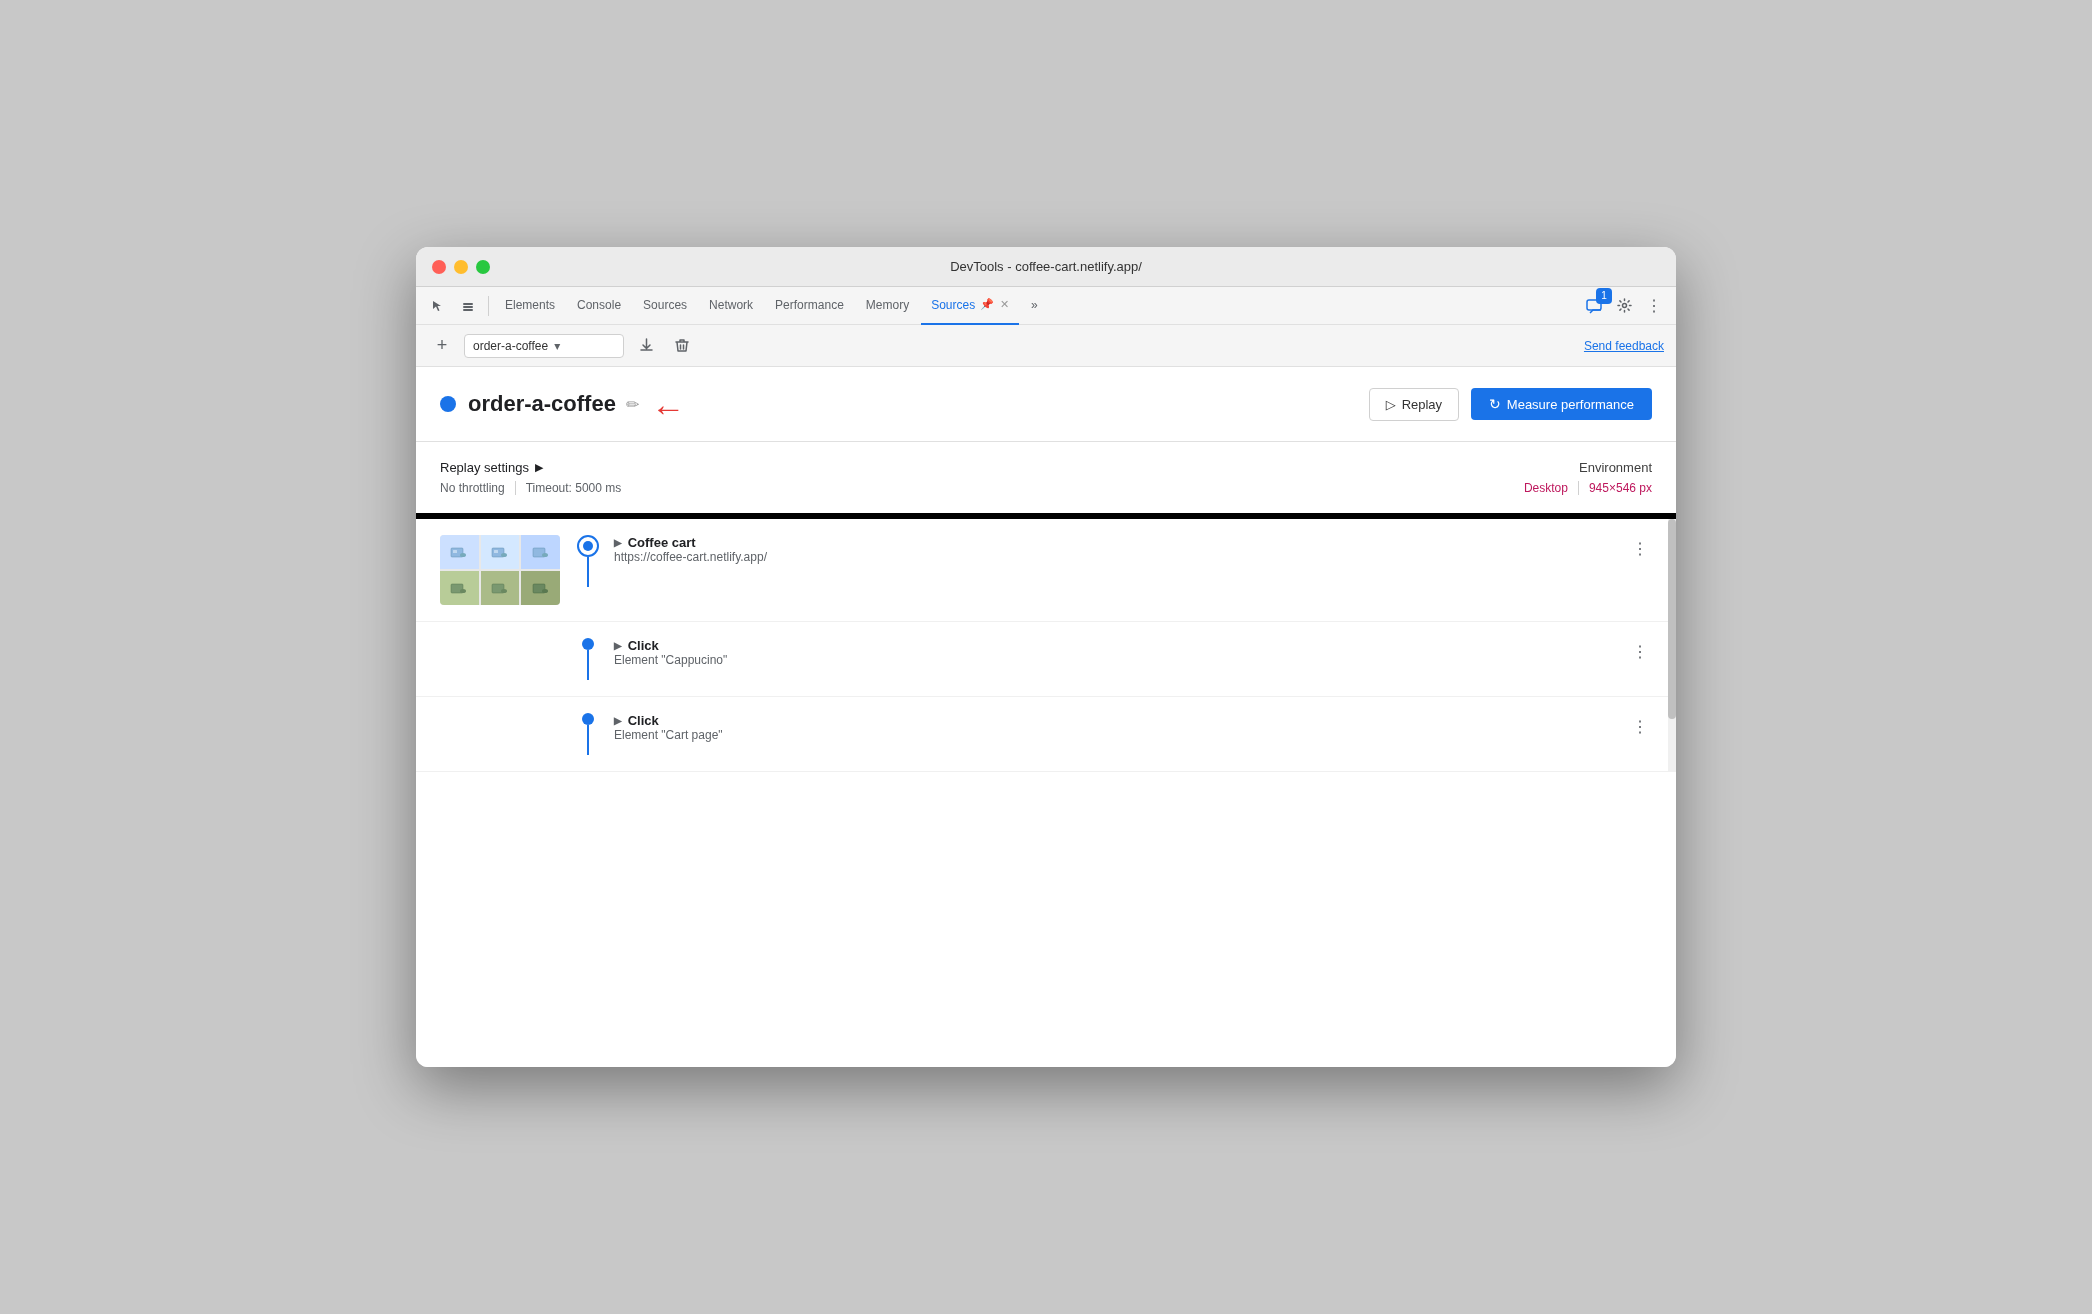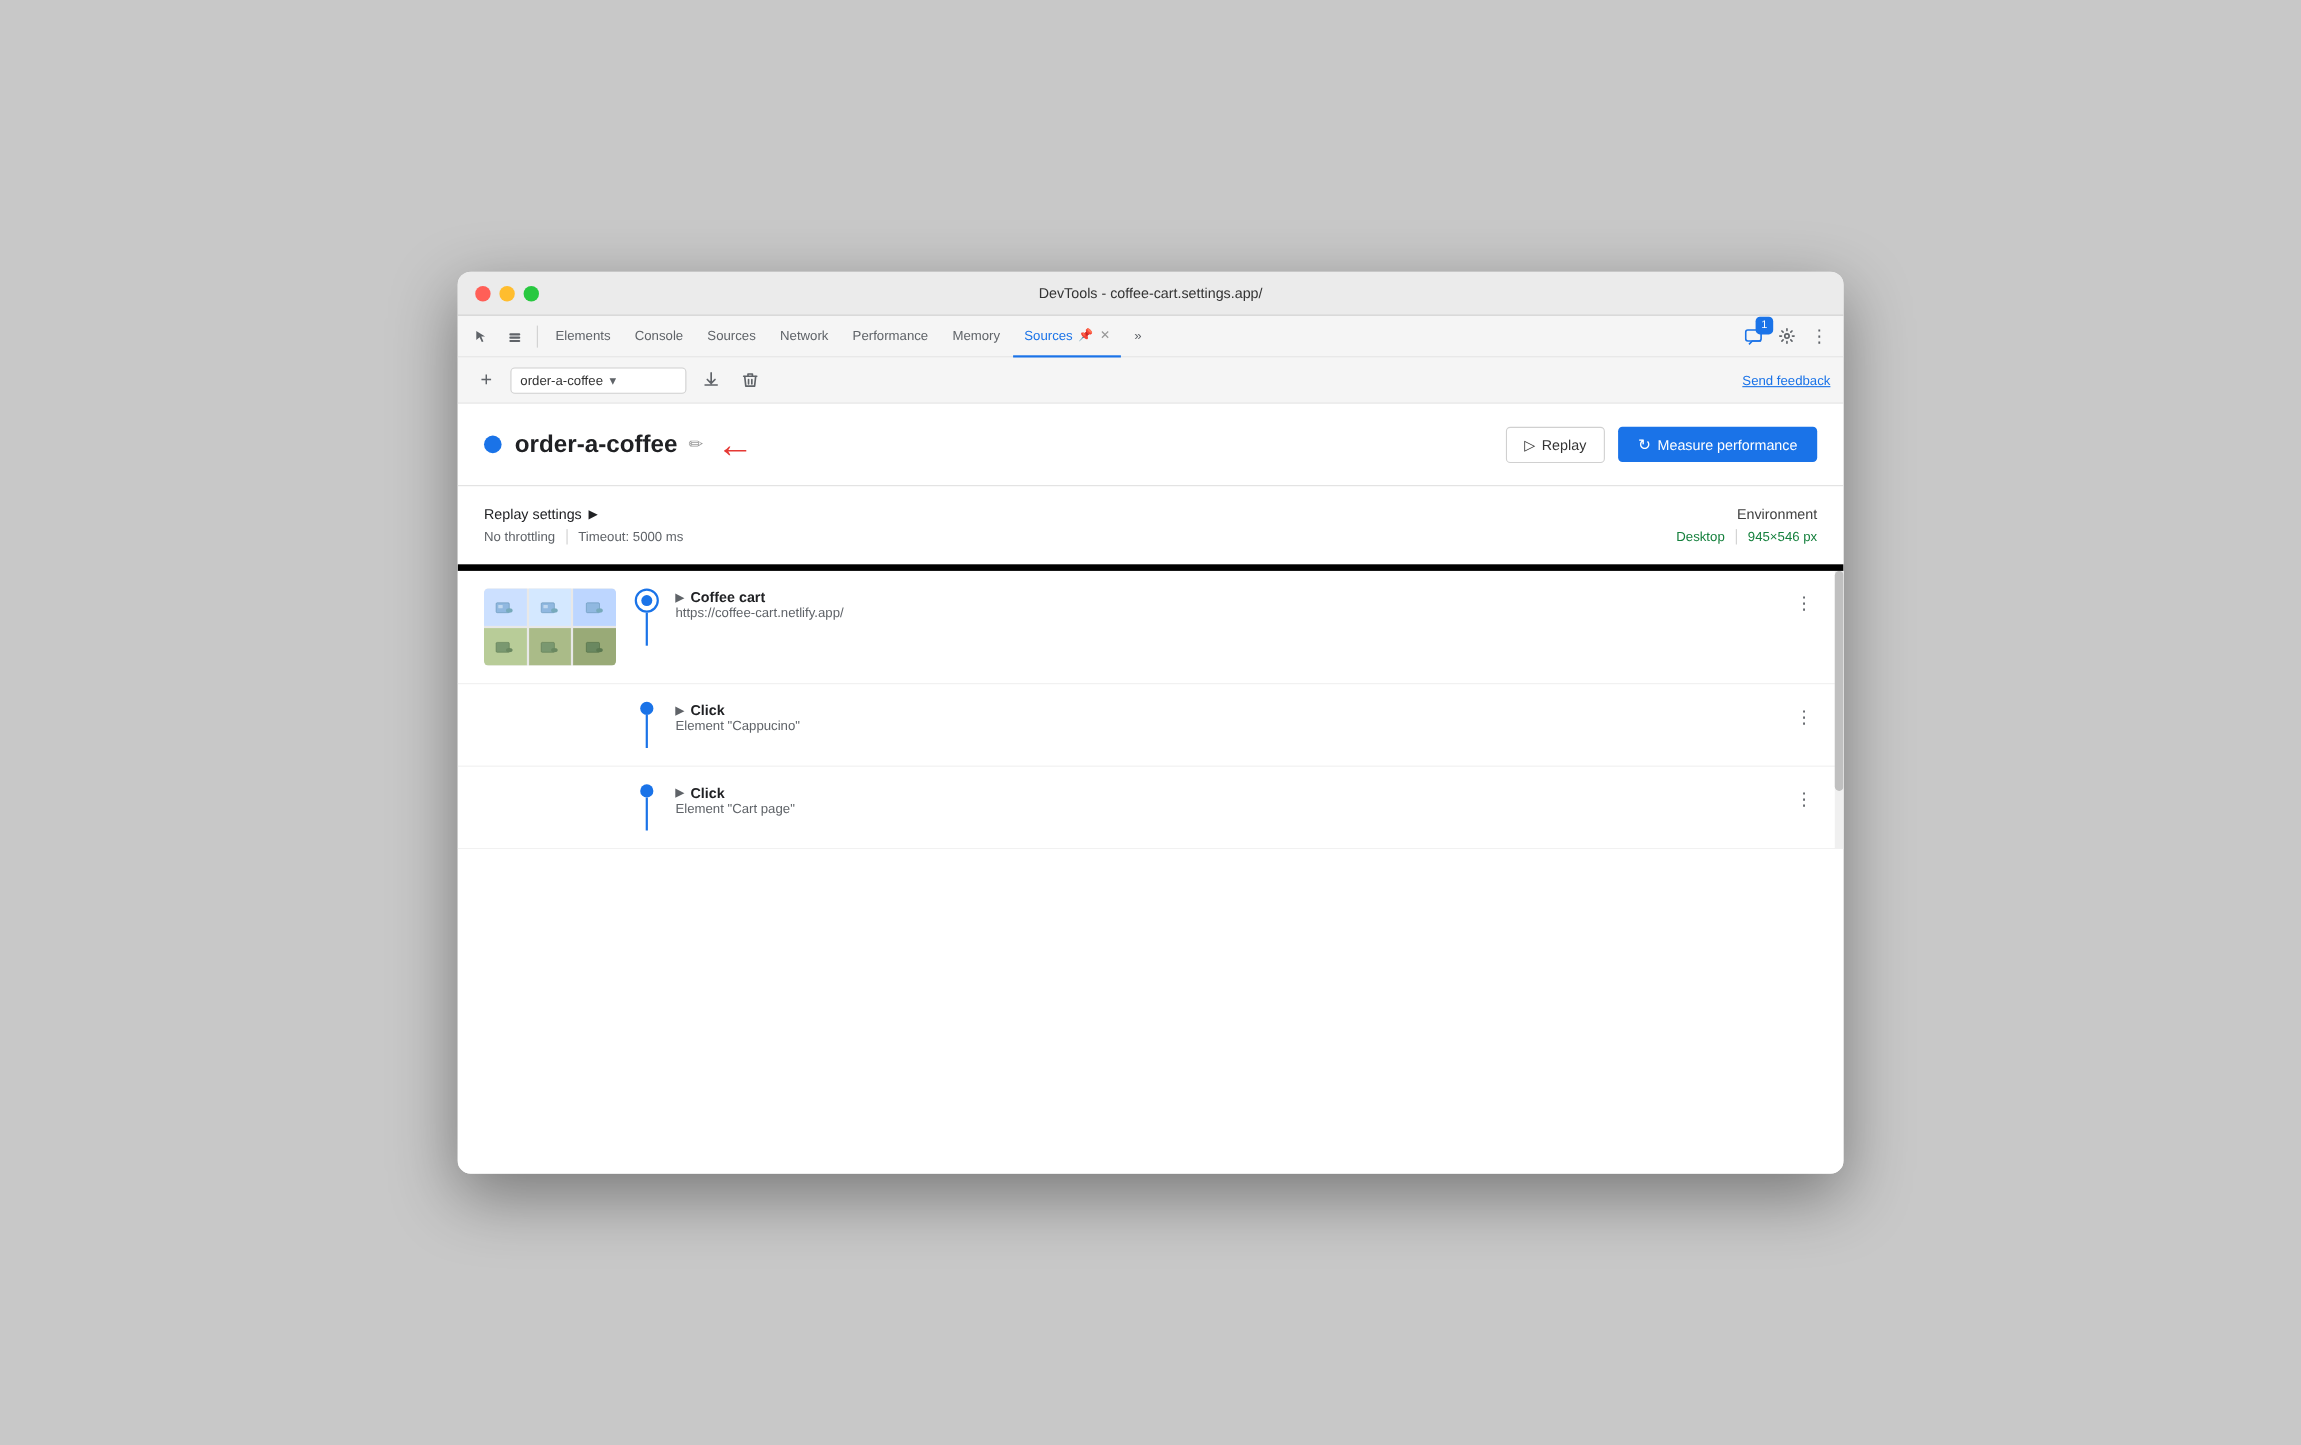--- a/index.html
+++ b/index.html
@@ -248,21 +248,21 @@
       text-align: right;
     }
     .env-title {
       font-size: 13px;
       font-weight: 500;
       color: #404040;
       margin-bottom: 6px;
     }
     .env-subtitle {
       font-size: 12px;
-      color: #15803d;
+      color: #be185d;
       display: flex;
       align-items: center;
       gap: 0;
       justify-content: flex-end;
     }
     .steps-container {
       padding: 0;
       overflow-y: auto;
     }
     .step {
@@ -379,21 +379,21 @@
 <body>
 
 <div class="window">
 
   <div class="title-bar">
     <div class="traffic-lights">
       <div class="traffic-light tl-red"></div>
       <div class="traffic-light tl-yellow"></div>
       <div class="traffic-light tl-green"></div>
     </div>
-    <span class="title-text">DevTools - coffee-cart.settings.app/</span>
+    <span class="title-text">DevTools - coffee-cart.netlify.app/</span>
   </div>
 
   <div class="toolbar">
     <div class="toolbar-icon">
       <svg width="14" height="14" viewBox="0 0 14 14" fill="none">
         <path d="M2 2L2 10L5 7.5L7 12L8.5 11.5L6.5 7L10 7L2 2Z" fill="#5f6368"></path>
       </svg>
     </div>
     <div class="toolbar-icon">
       <svg width="14" height="14" viewBox="0 0 14 14" fill="none">

